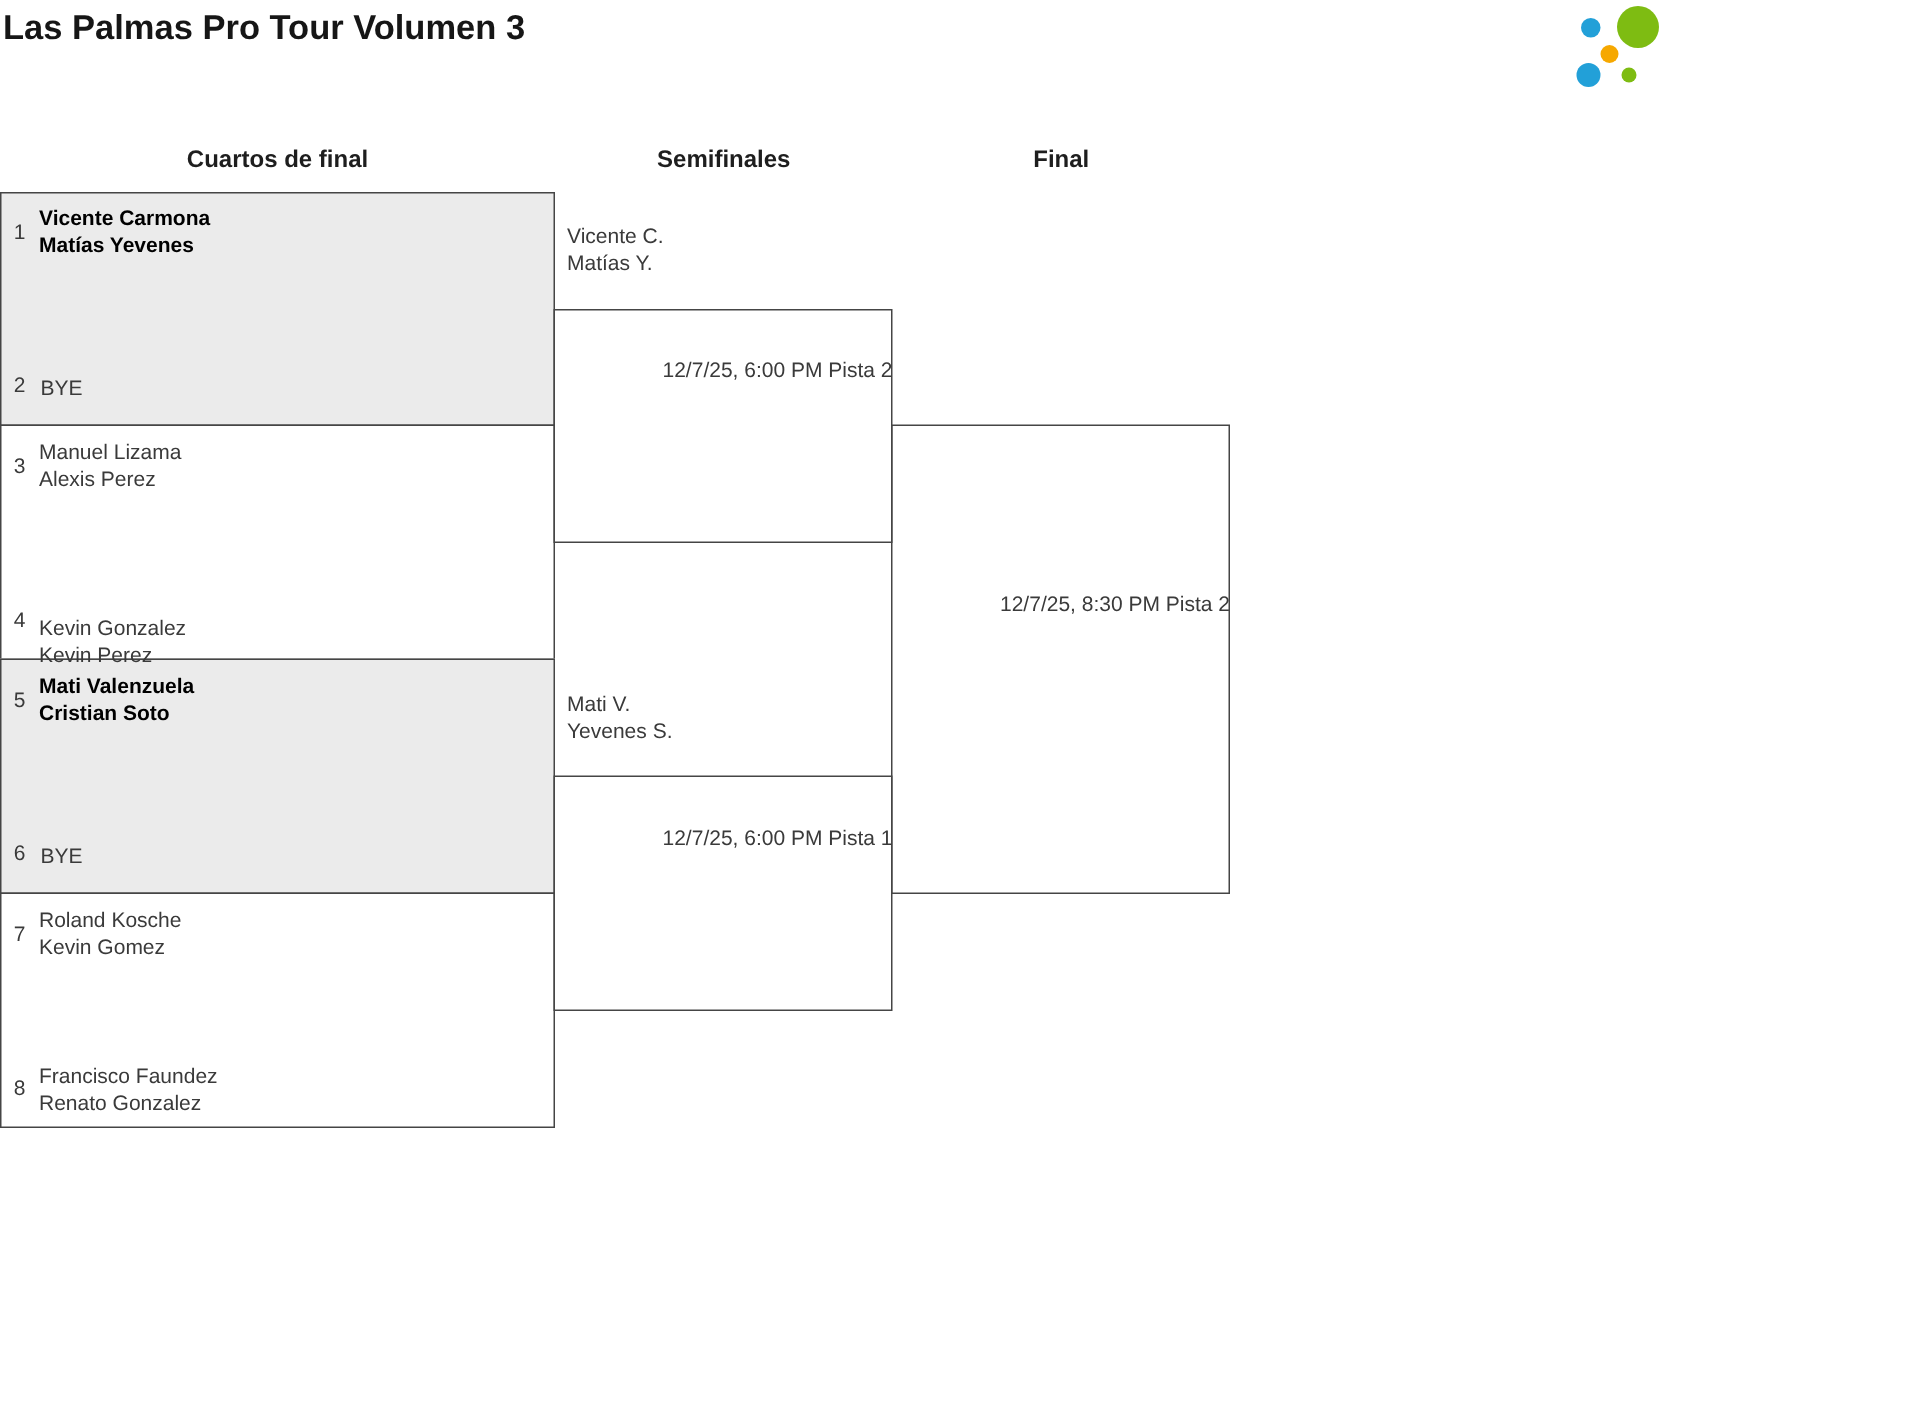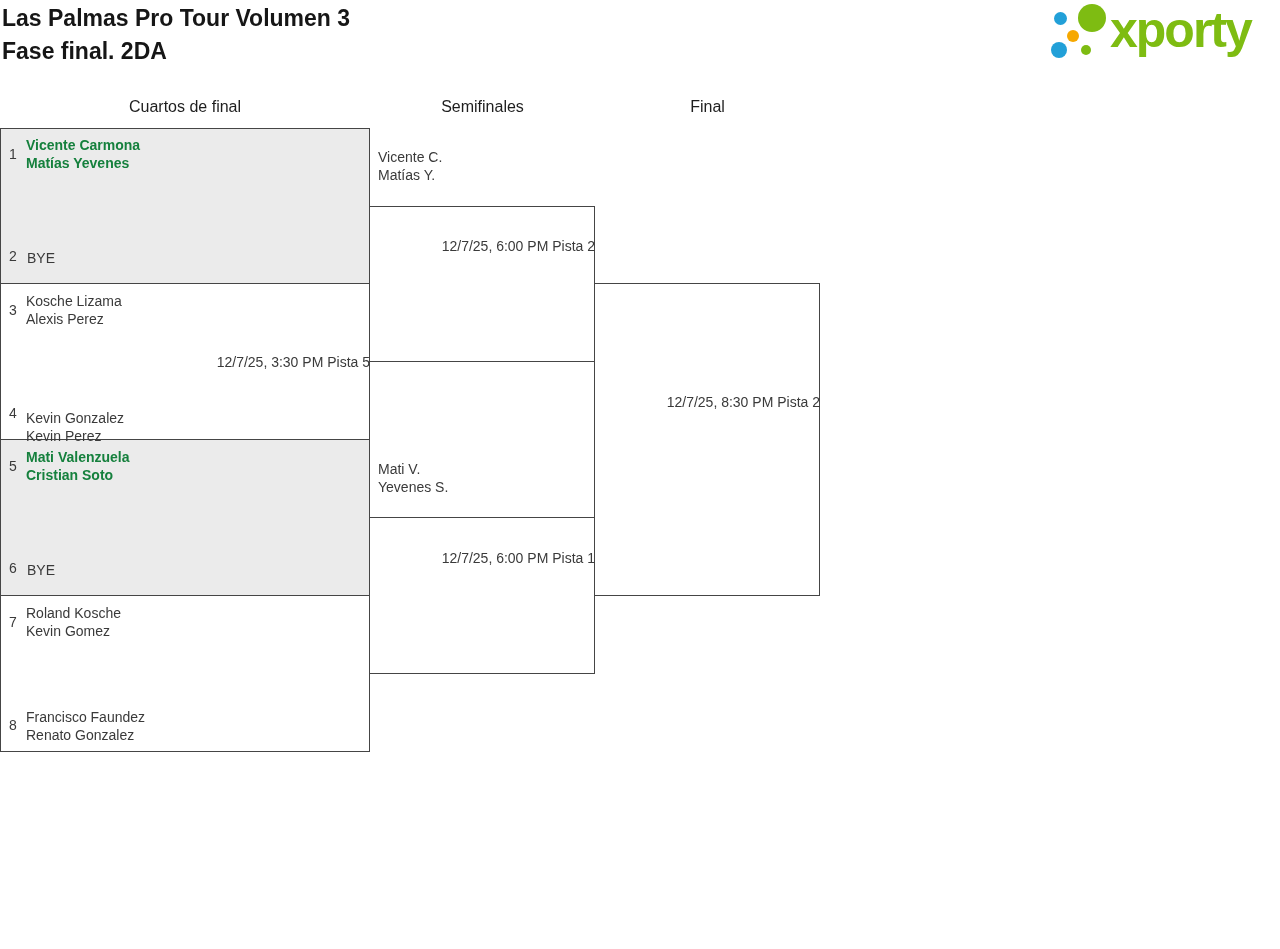--- a/index.html
+++ b/index.html
@@ -2,54 +2,52 @@
 <html style="--brand-green: #7ebc12; --brand-blue: #22a0d8; --brand-orange: #f6a800; --bye-bg: #ebebeb; --line: #454545; --ink: #3a3a3a;"><head>
 <meta charset="utf-8">
 <style>
   * { margin:0; padding:0; box-sizing:border-box; }
   html,body { background:#fff; }
   body { font-family:"Liberation Sans", sans-serif; color:var(--ink,#3a3a3a); }
   .page { position:relative; width:1280px; height:949px; background:#fff; overflow:hidden;padding-left:12px; }
 
   .title-line { position:absolute; left:2px; font-size:23px; font-weight:700; color:#161616; line-height:30px; letter-spacing:0; }
 
-  .round-header { position:absolute; top:98px; font-size:16px; font-weight:400; color:#1e1e1e; text-align:center; }
+  .round-header { position:absolute; top:98px; font-size:16px; font-weight:700; color:#1e1e1e; text-align:center; }
 
   .match-box { position:absolute; border:1px solid var(--line,#454545); background:transparent; }
   .match-box.bye { background:var(--bye-bg,#ebebeb); }
 
   .seed { position:absolute; width:14px; text-align:center; font-size:14px; line-height:14px; color:var(--ink,#3a3a3a); }
   .team { position:absolute; font-size:14px; line-height:18px; color:var(--ink,#3a3a3a); }
-  .team.bold { font-weight:700; color:#15803d; }
+  .team.bold { font-weight:700; color:#000000; }
   .match-info { position:absolute; font-size:14px; line-height:16px; text-align:right; color:var(--ink,#3a3a3a); }
 
   .logo { position:absolute; left:1046px; top:2px; width:230px; height:64px; cursor:pointer; }
   .logo .dot { position:absolute; border-radius:50%; }
   .dot-green-big   { left:32px; top:2px;  width:28px; height:28px; background:var(--brand-green,#7ebc12); }
   .dot-blue-top    { left:8px;  top:10px; width:13px; height:13px; background:var(--brand-blue,#22a0d8); }
   .dot-orange      { left:21px; top:28px; width:12px; height:12px; background:var(--brand-orange,#f6a800); }
   .dot-blue-bottom { left:5px;  top:40px; width:16px; height:16px; background:var(--brand-blue,#22a0d8); }
   .dot-green-small { left:35px; top:43px; width:10px; height:10px; background:var(--brand-green,#7ebc12); }
   .wordmark { position:absolute; left:64px; top:-3px; font-size:50px; line-height:62px; font-weight:800; letter-spacing:-2px; color:var(--brand-green,#7ebc12); }
 </style>
 </head>
 <body>
 
 <div class="page">
 
   <div class="title-line" style="top:3px">Las Palmas Pro Tour Volumen 3</div>
-  <div class="title-line" style="top:36px">Fase final. 2DA</div>
 
   <div class="logo">
     <span class="dot dot-blue-top"></span>
     <span class="dot dot-green-big"></span>
     <span class="dot dot-orange"></span>
     <span class="dot dot-blue-bottom"></span>
     <span class="dot dot-green-small"></span>
-    <span class="wordmark">xporty</span>
   </div>
 
   <div class="round-header" style="left:0;width:370px">Cuartos de final</div>
   <div class="round-header" style="left:370px;width:225px">Semifinales</div>
   <div class="round-header" style="left:595px;width:225px">Final</div>
 
   <div class="match-box bye" style="left:0;top:128px;width:370px;height:156px"></div>
   <div class="match-box" style="left:0;top:283px;width:370px;height:157px"></div>
   <div class="match-box bye" style="left:0;top:439px;width:370px;height:157px"></div>
   <div class="match-box" style="left:0;top:595px;width:370px;height:157px"></div>
@@ -64,24 +62,23 @@
     <div>Vicente Carmona</div>
     <div>Matías Yevenes</div>
   </div>
   <div class="seed" style="left:6px;top:249px">2</div>
   <div class="team" style="left:27px;top:249px">
     <div>BYE</div>
   </div>
 
   <div class="seed" style="left:6px;top:303px">3</div>
   <div class="team" style="left:26px;top:292px">
-    <div>Kosche Lizama</div>
+    <div>Manuel Lizama</div>
     <div>Alexis Perez</div>
   </div>
-  <div class="match-info" style="left:0;width:370px;top:354px">12/7/25, 3:30 PM Pista 5</div>
   <div class="seed" style="left:6px;top:406px">4</div>
   <div class="team" style="left:26px;top:409px">
     <div>Kevin Gonzalez</div>
     <div>Kevin Perez</div>
   </div>
 
   <div class="seed" style="left:6px;top:459px">5</div>
   <div class="team bold" style="left:26px;top:448px">
     <div>Mati Valenzuela</div>
     <div>Cristian Soto</div>

